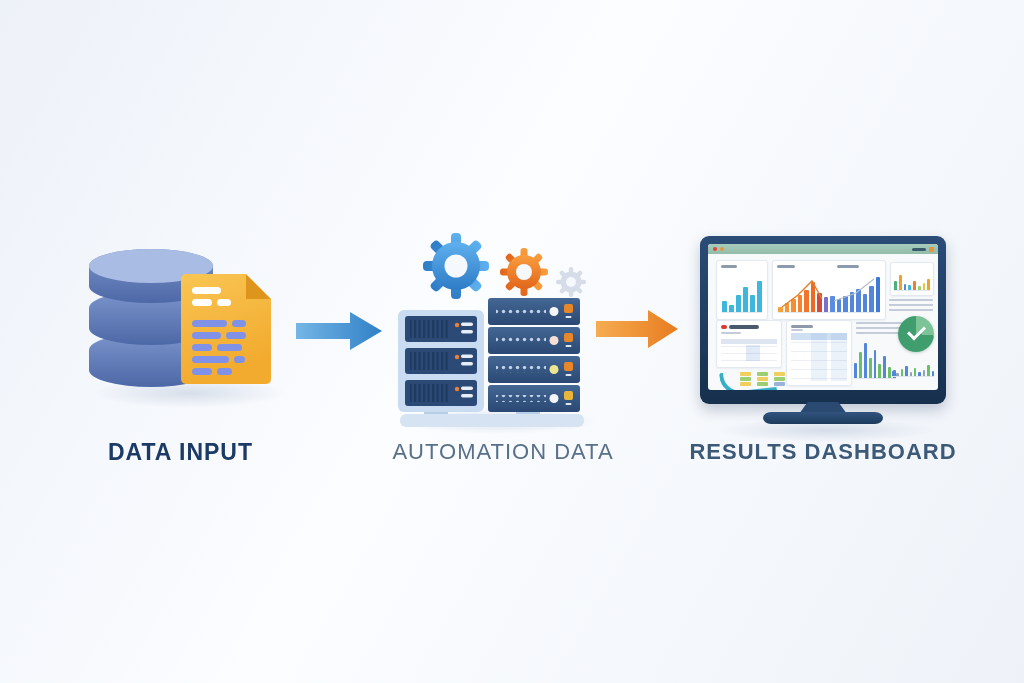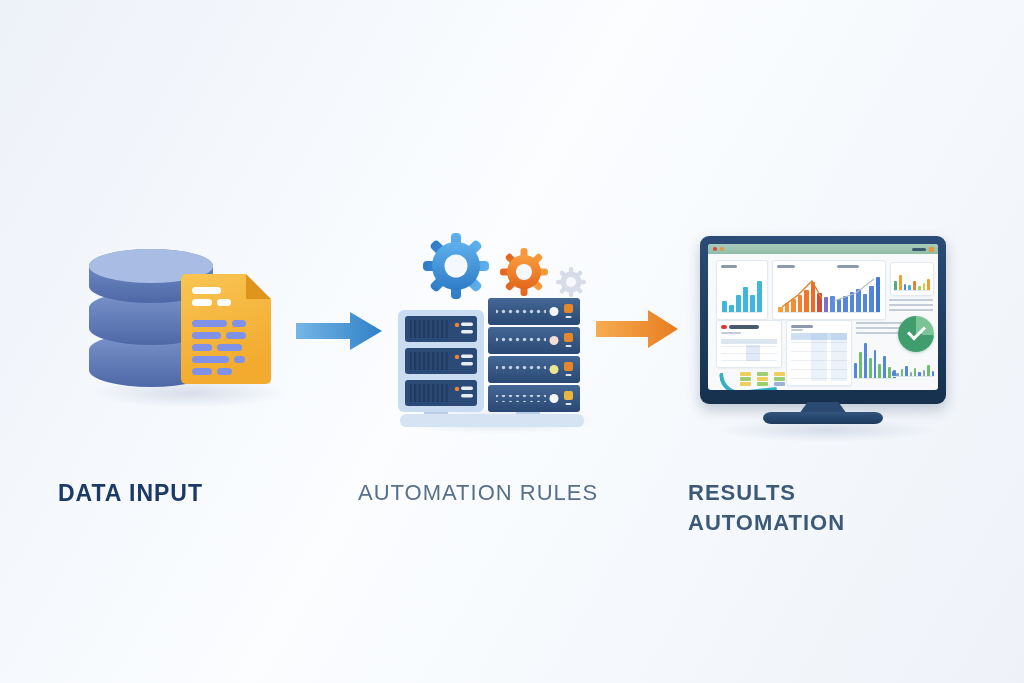--- a/index.html
+++ b/index.html
@@ -3,21 +3,21 @@
 <meta charset="utf-8">
 <style>
   html,body{margin:0;padding:0;background:#e9edf4;}
   .stage{position:relative;width:1024px;height:683px;overflow:hidden;
     background:linear-gradient(120deg,#edf1f8 0%,#fbfdff 45%,#eef2f8 100%);
     font-family:"Liberation Sans",sans-serif;}
   .abs{position:absolute;}
   .shadow{position:absolute;background:radial-gradient(ellipse at center,rgba(105,128,168,.22),rgba(105,128,168,0) 70%);border-radius:50%;}
 
   
-  .flow-label{position:absolute;top:478px;letter-spacing:1px;line-height:30px;}
+  .flow-label{position:absolute;top:437px;text-align:center;letter-spacing:1px;line-height:30px;}
   .lbl-bold{font-size:23px;font-weight:800;color:#1c3a66;}
   .lbl-light{font-size:22px;font-weight:400;color:#587089;}
   .lbl-med{font-size:22px;font-weight:600;color:#3c5a78;}
   .process-title{position:absolute;left:382px;top:184px;width:240px;text-align:center;
     font-size:28px;font-weight:700;color:#1e3e72;letter-spacing:.5px;}
 
   
   .doc{position:absolute;left:181px;top:274px;width:90px;height:110px;border-radius:5px;
     background:linear-gradient(160deg,#f9c553 0%,#f2ab2f 80%);
     clip-path:polygon(0 0,calc(100% - 25px) 0,100% 25px,100% 100%,0 100%);
@@ -392,16 +392,16 @@
           <i style="height: 35%; background: rgb(138, 164, 192);"></i>
           <i style="height: 60%; background: rgb(106, 191, 105);"></i>
           <i style="height: 28%; background: rgb(84, 134, 222);"></i>
         </div>
     </div>
   </div>
   <div class="stand-neck"></div>
   <div class="stand-base"></div>
 
   <div class="flow-label lbl-bold" style="left:58px;width:245px;">DATA INPUT</div>
-  <div class="flow-label lbl-light" style="left:358px;width:290px;">AUTOMATION RULES</div>
-  <div class="flow-label lbl-med" style="left:688px;width:270px;">RESULTS AUTOMATION</div>
+  <div class="flow-label lbl-light" style="left:358px;width:290px;">AUTOMATION DATA</div>
+  <div class="flow-label lbl-med" style="left:688px;width:270px;">RESULTS DASHBOARD</div>
 
 </div>
 
 </body></html>

